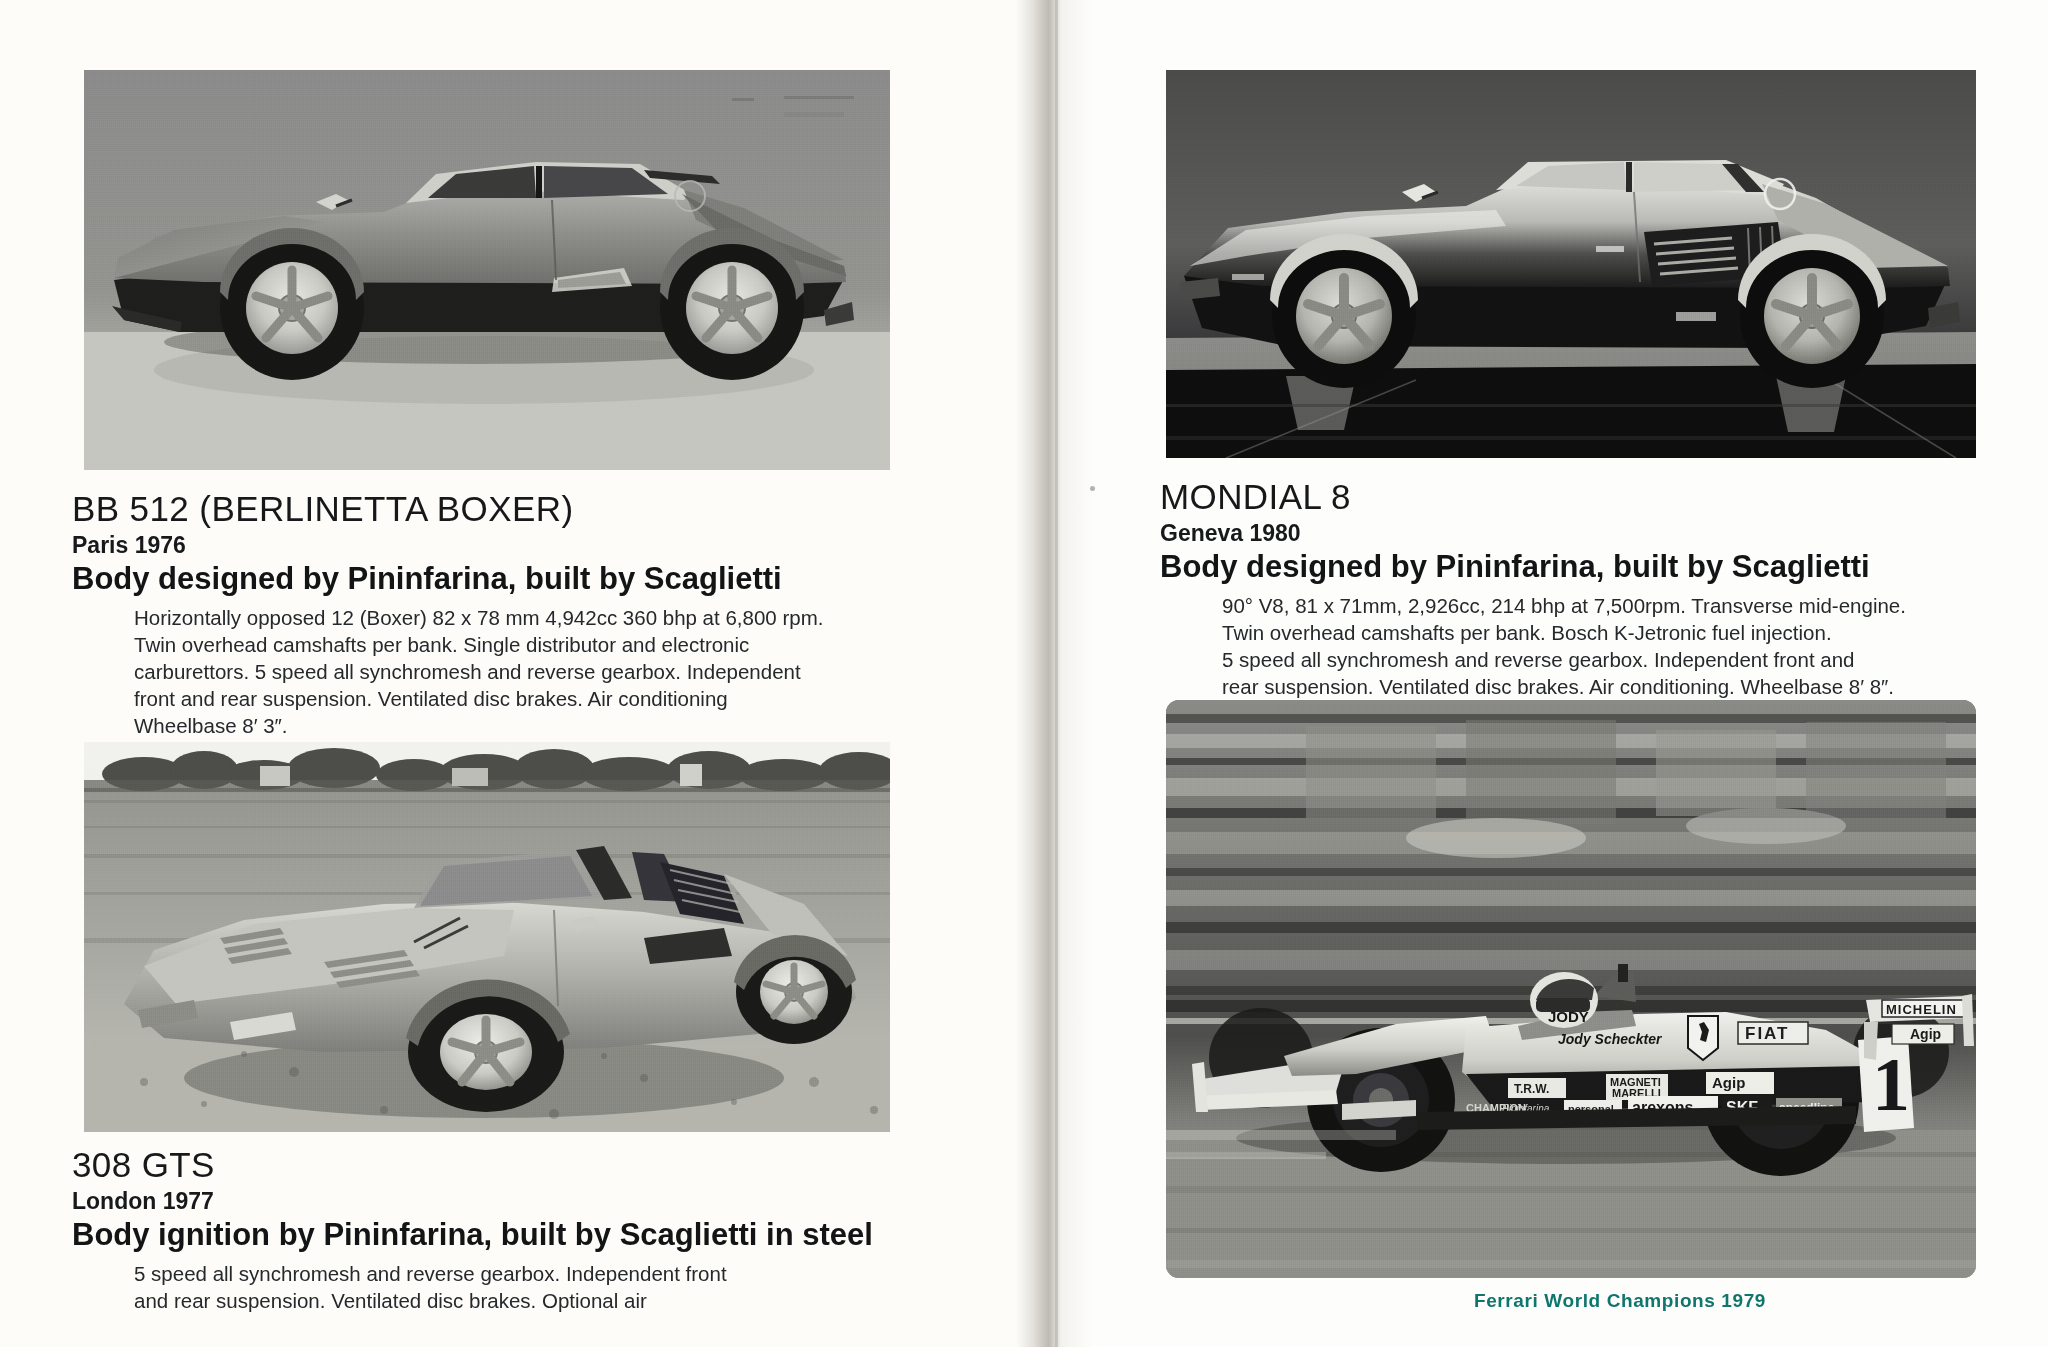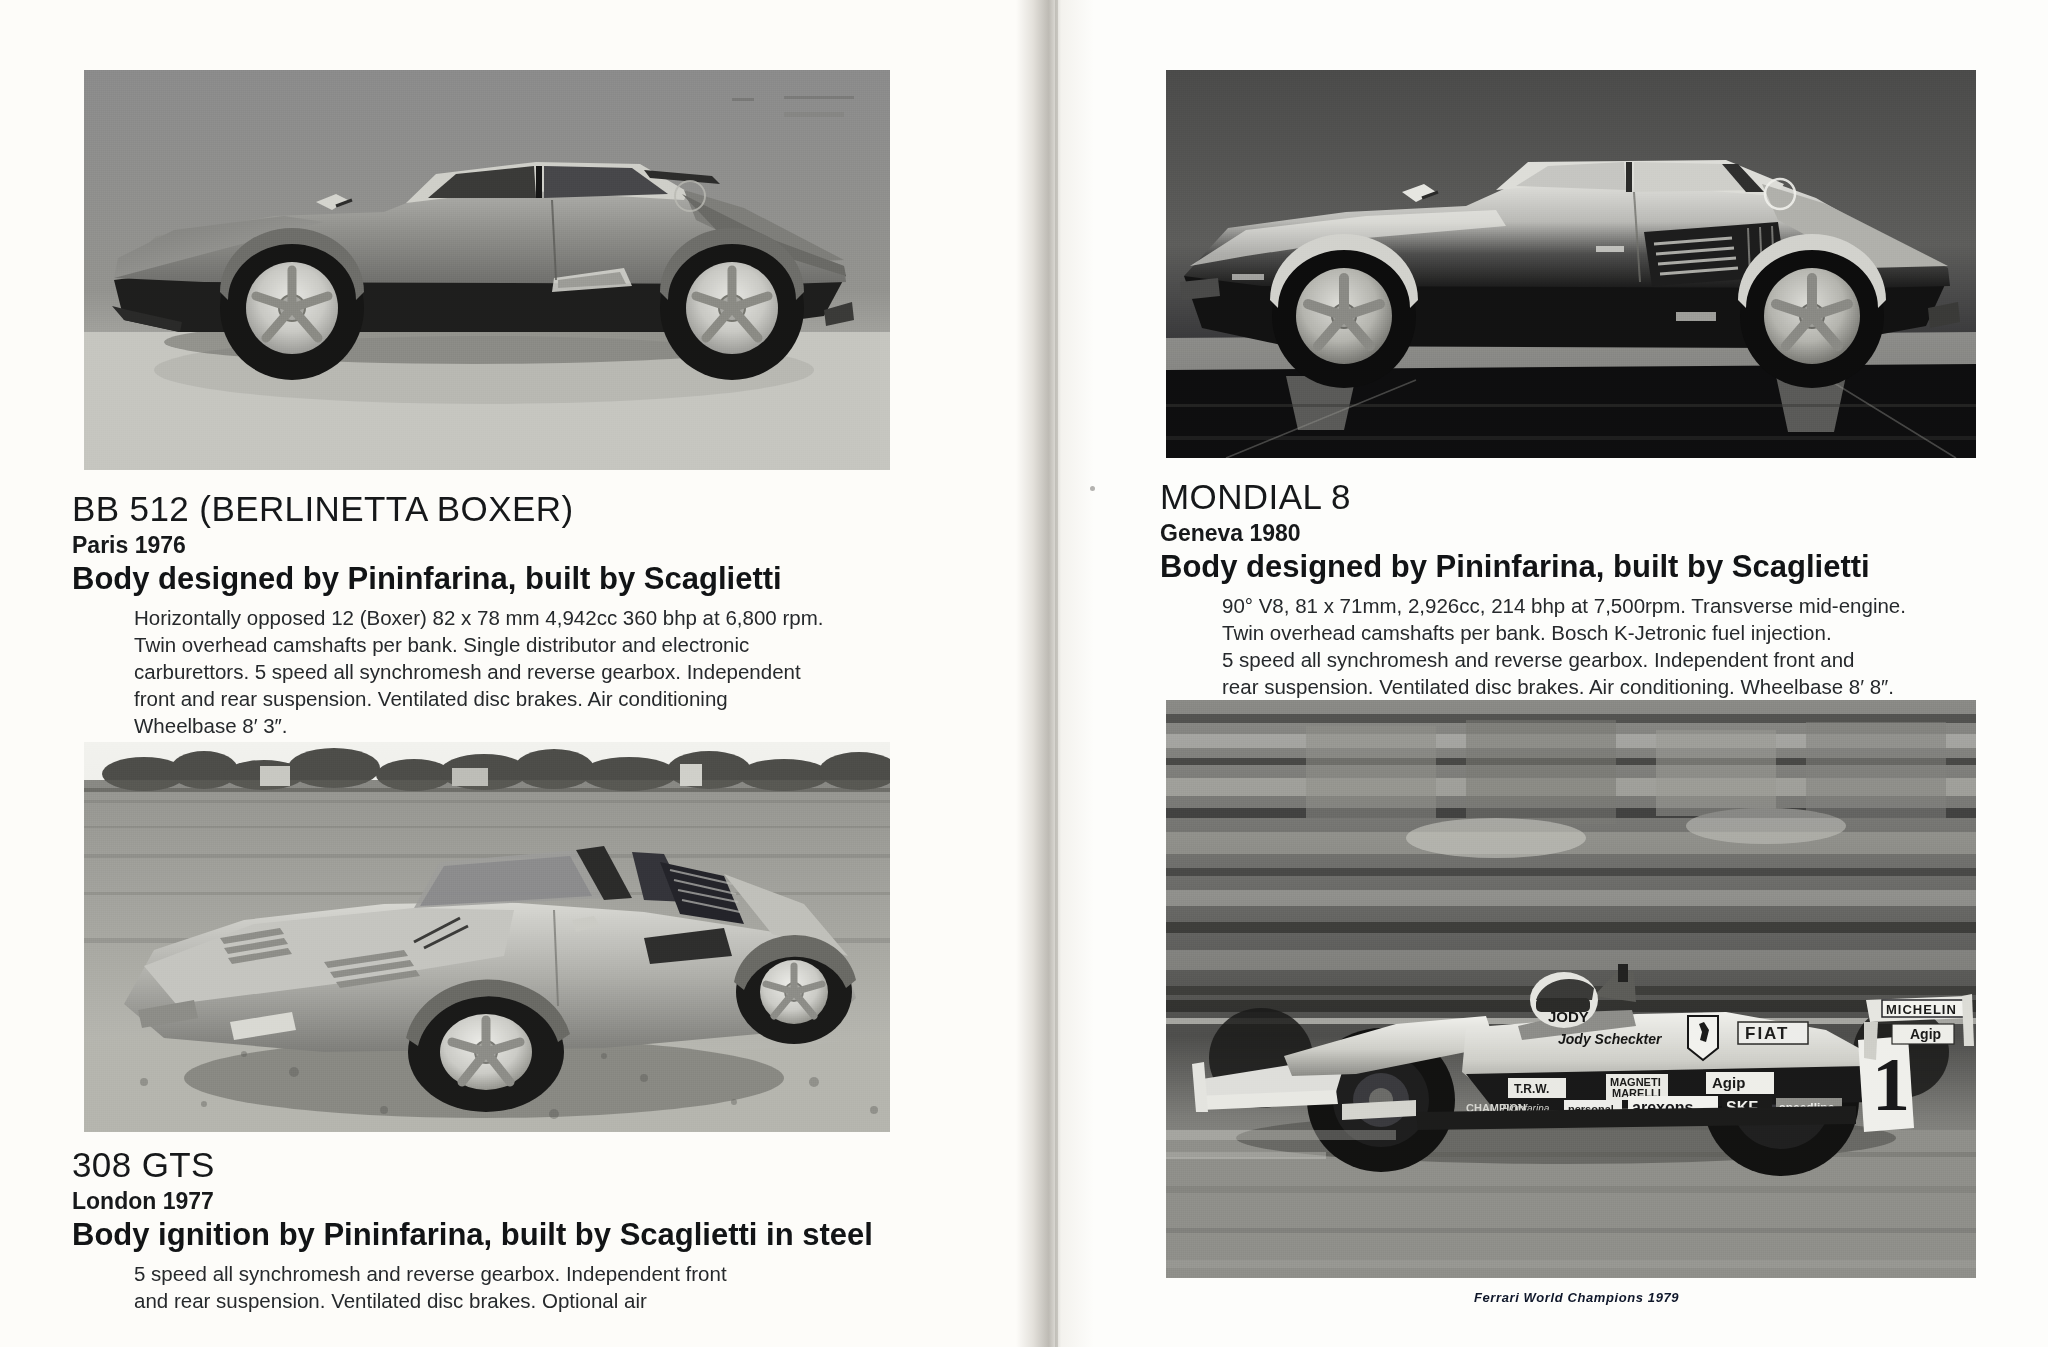--- a/index.html
+++ b/index.html
@@ -104,24 +104,23 @@
     font-weight: 400;
     line-height: 1.315;
     margin-top: 7px;
     margin-left: 62px;
   }
   .spec .ln { display: block; white-space: nowrap; }
   .spec-narrow .ln { white-space: nowrap; }
 
   .caption {
     position: absolute;
-    font-size: 13px;
-    font-style: italic;
+    font-size: 19px;
     font-weight: 700;
-    color: #0f172a;
+    color: #0f766e;
     letter-spacing: .6px;
     white-space: nowrap;
   }
 
   .blotch {
     position: absolute;
     border-radius: 50%;
     background: rgba(120,118,112,0.10);
     pointer-events: none;
   }
@@ -515,21 +514,21 @@
     <div class="model-show">Geneva 1980</div>
     <div class="model-body-line">Body designed by Pininfarina, built by Scaglietti</div>
     <div class="spec spec-narrow">
       <span class="ln">90° V8, 81 x 71mm, 2,926cc, 214 bhp at 7,500rpm. Transverse mid-engine.</span>
       <span class="ln">Twin overhead camshafts per bank. Bosch K-Jetronic fuel injection.</span>
       <span class="ln">5 speed all synchromesh and reverse gearbox. Independent front and</span>
       <span class="ln">rear suspension. Ventilated disc brakes. Air conditioning. Wheelbase 8′ 8″.</span>
     </div>
   </div>
 
-  <div class="photo" style="left:1166px; top:700px; width:810px; height:578px; background:#6e6e6b;">
+  <div class="photo" style="left:1166px; top:700px; width:810px; height:578px; background:#6e6e6b;border-radius:13px;">
     <svg viewBox="0 0 810 578" preserveAspectRatio="none" aria-hidden="true">
       <defs>
         <linearGradient id="panBg" x1="0" y1="0" x2="0" y2="1">
           <stop offset="0%" stop-color="#8a8a86"></stop>
           <stop offset="30%" stop-color="#6e6e6b"></stop>
           <stop offset="58%" stop-color="#4e4e4c"></stop>
           <stop offset="72%" stop-color="#7c7c78"></stop>
           <stop offset="100%" stop-color="#b8b8b2"></stop>
         </linearGradient>
         <linearGradient id="carBody" x1="0" y1="0" x2="0" y2="1">

